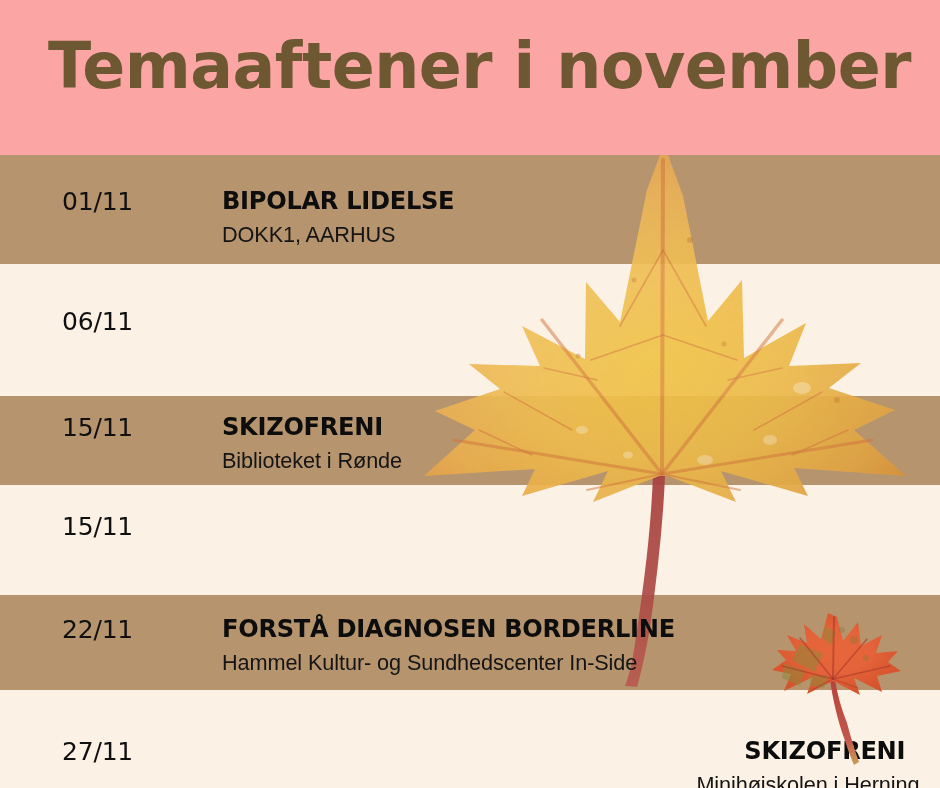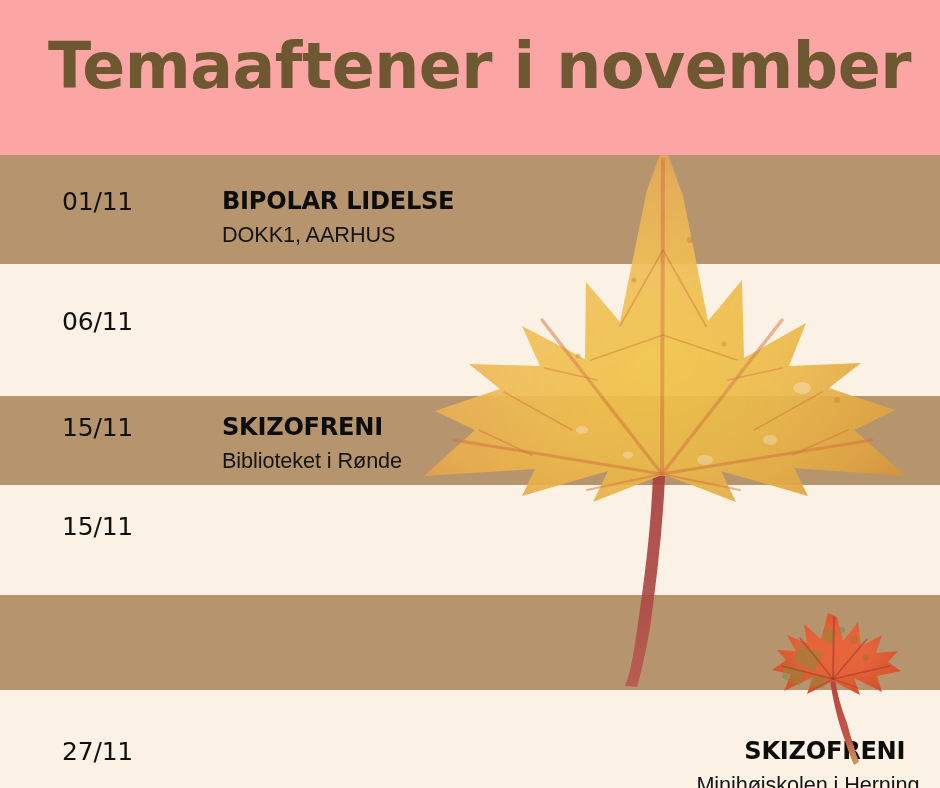--- a/index.html
+++ b/index.html
@@ -246,20 +246,27 @@
       <div class="row-text" style="top:15px;">
         <div class="row-title">SKIZOFRENI</div>
         <div class="row-venue">Biblioteket i Rønde</div>
       </div>
     </div>
 
     <div class="row-hit" style="top:330px; height:110px;">
       <div class="row-date" style="top:27px;">15/11</div>
     </div>
 
+    <div class="row-hit" style="top:440px; height:95px;">
+      <div class="row-date" style="top:20px;">22/11</div>
+      <div class="row-text" style="top:18px;">
+        <div class="row-title">FORSTÅ DIAGNOSEN BORDERLINE</div>
+        <div class="row-venue">Hammel Kultur- og Sundhedscenter In-Side</div>
+      </div>
+    </div>
 
     <div class="row-hit" style="top:559px; height:106px;text-align:right;">
       <div class="row-date" style="top:23px;">27/11</div>
       <div class="row-text" style="top:21px;">
         <div class="row-title">SKIZOFRENI</div>
         <div class="row-venue">Minihøjskolen i Herning</div>
       </div>
     </div>
   </div>
 

